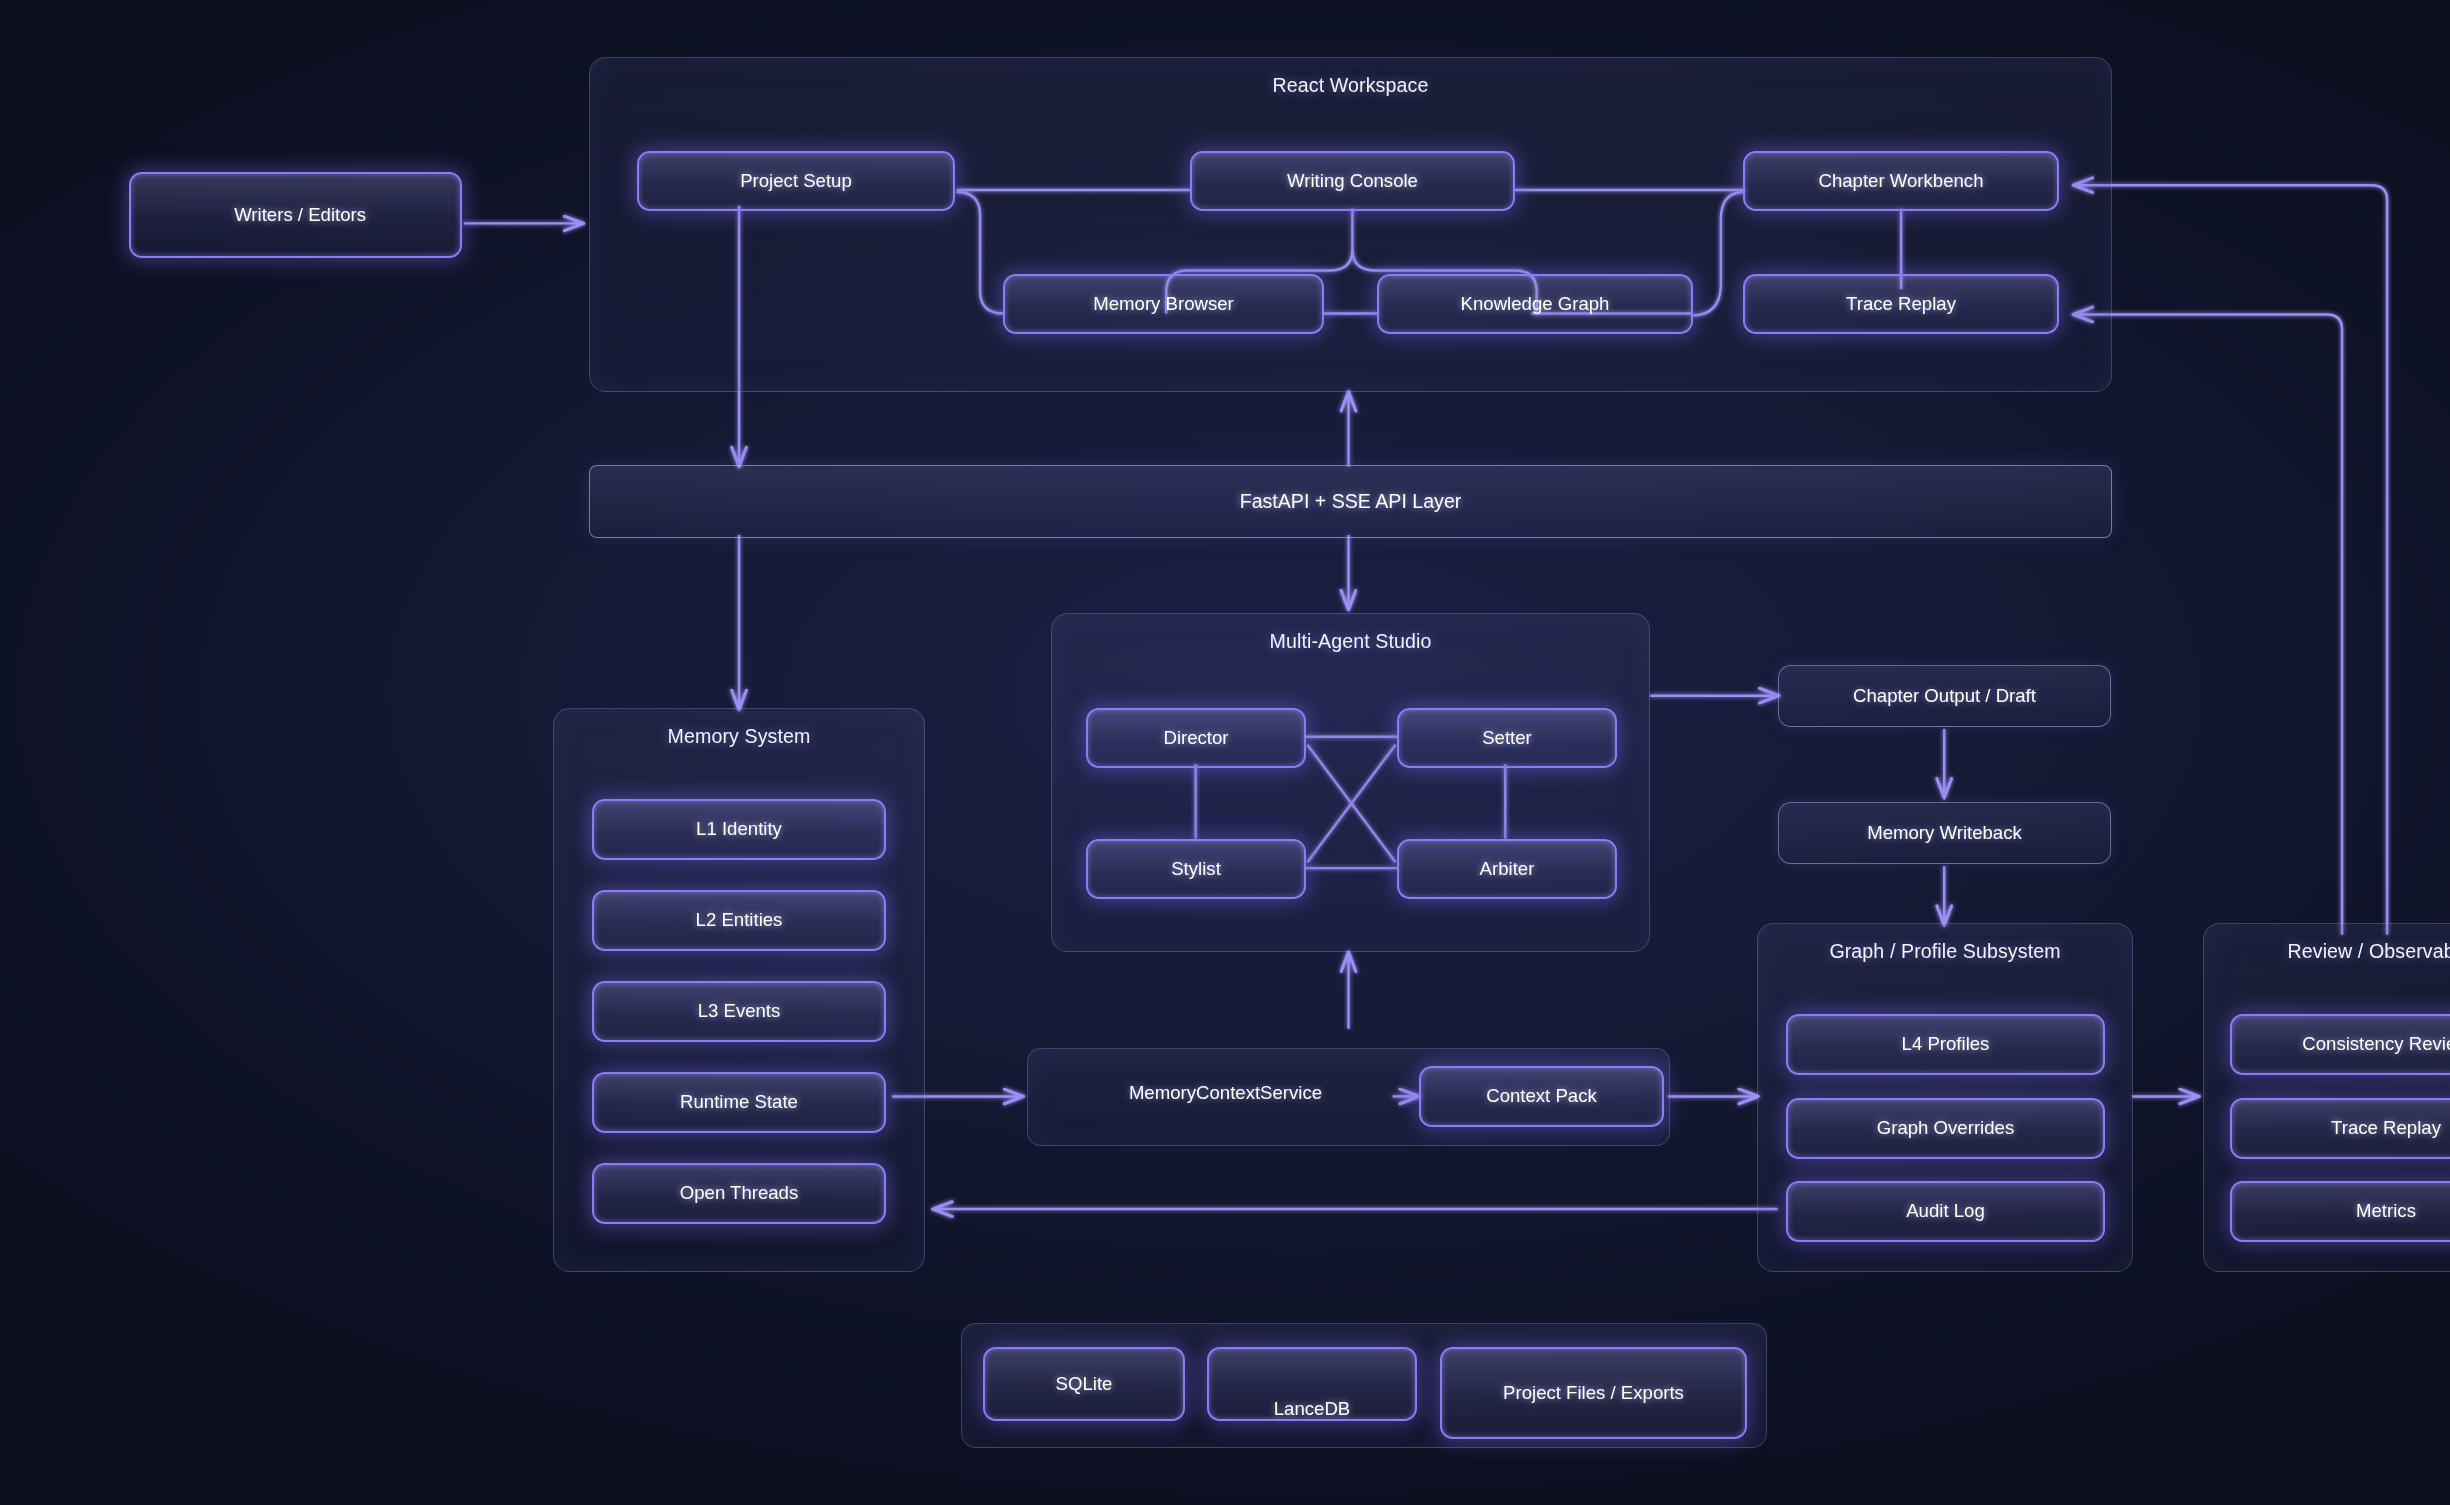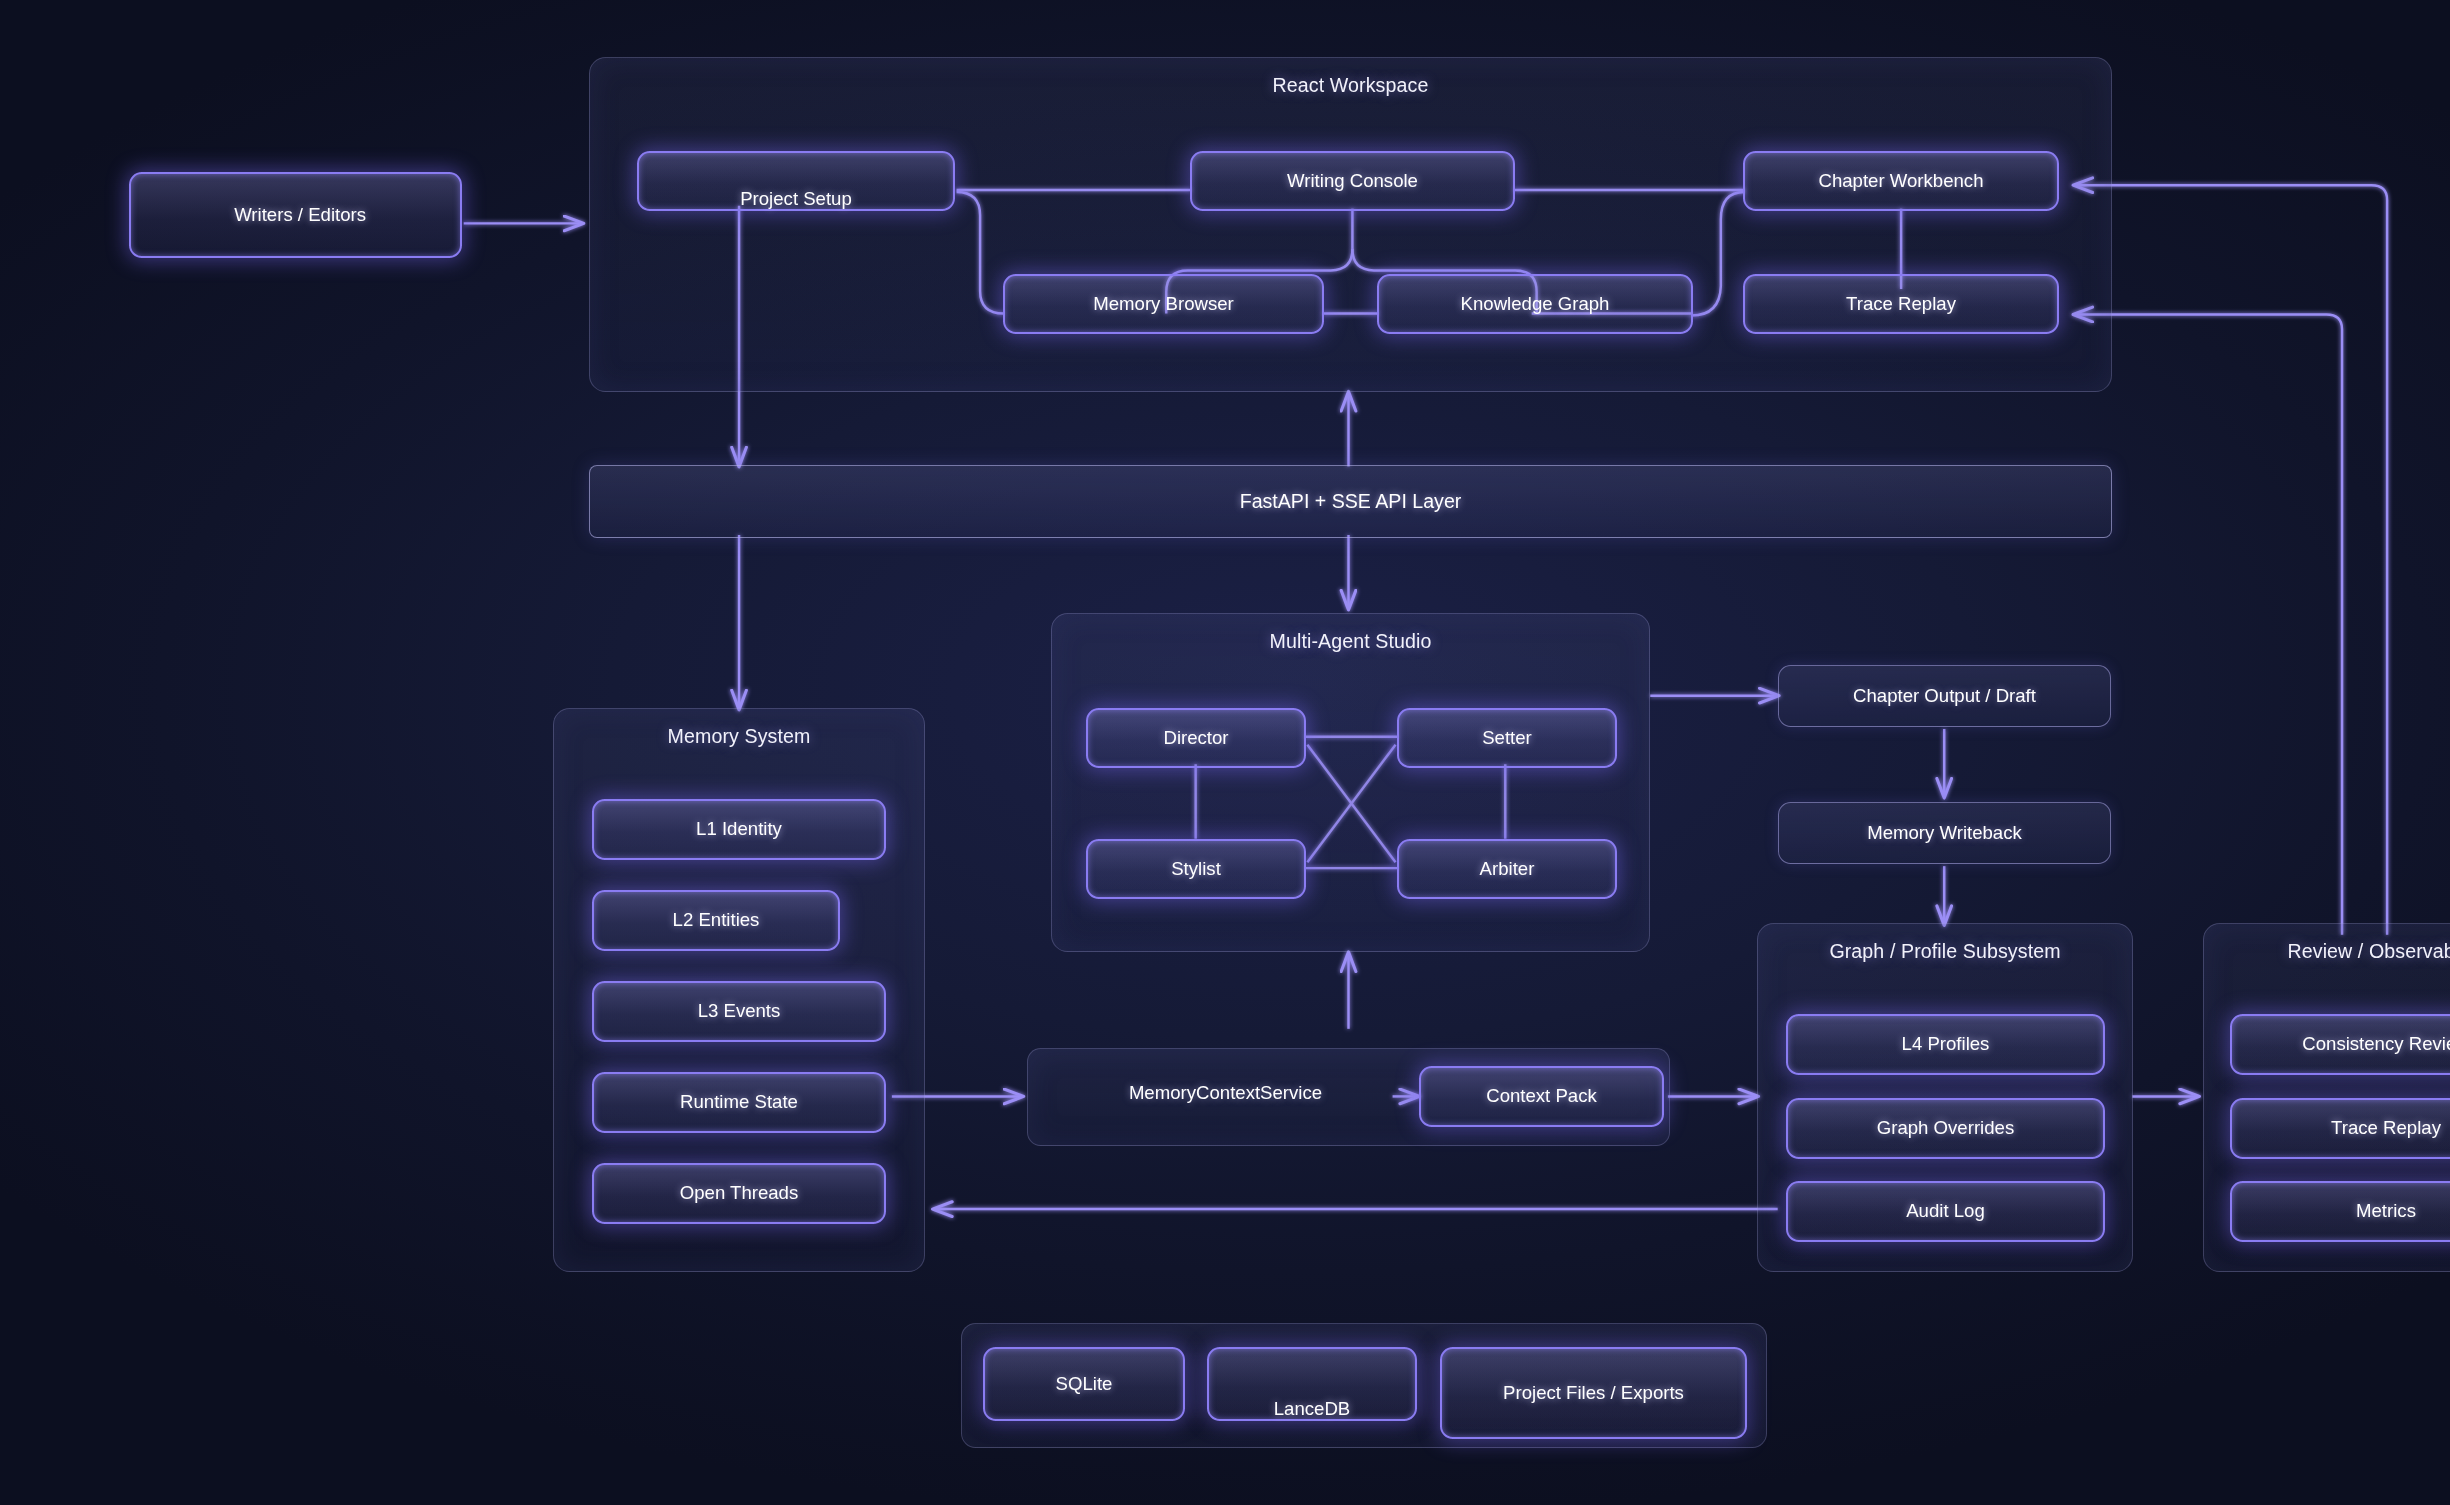--- a/index.html
+++ b/index.html
@@ -149,21 +149,21 @@
   </svg>
 
   <div class="node" style="left:129px;top:172px;width:333px;height:86px;padding-left:18px;">
     <span>Writers / Editors</span>
   </div>
 
   <div class="group" style="left:589px;top:57px;width:1523px;height:335px;">
     <div class="group-title">React Workspace</div>
   </div>
 
-  <div class="node" style="left:637px;top:151px;width:318px;height:60px;align-items:flex-end;">
+  <div class="node" style="left:637px;top:151px;width:318px;height:60px;">
     <span>Project Setup</span>
   </div>
 
   <div class="node" style="left:1190px;top:151px;width:325px;height:60px;">
     <span>Writing Console</span>
   </div>
 
   <div class="node" style="left:1743px;top:151px;width:316px;height:60px;">
     <span>Chapter Workbench</span>
   </div>
@@ -184,21 +184,21 @@
     <span>FastAPI + SSE API Layer</span>
   </div>
 
   <div class="group" style="left:553px;top:708px;width:372px;height:564px;">
     <div class="group-title">Memory System</div>
   </div>
 
   <div class="node" style="left:592px;top:799px;width:294px;height:61px;">
     <span>L1 Identity</span>
   </div>
-  <div class="node" style="left:592px;top:890px;width:248px;height:61px;">
+  <div class="node" style="left:592px;top:890px;width:294px;height:61px;">
     <span>L2 Entities</span>
   </div>
   <div class="node" style="left:592px;top:981px;width:294px;height:61px;">
     <span>L3 Events</span>
   </div>
   <div class="node" style="left:592px;top:1072px;width:294px;height:61px;">
     <span>Runtime State</span>
   </div>
   <div class="node" style="left:592px;top:1163px;width:294px;height:61px;">
     <span>Open Threads</span>

